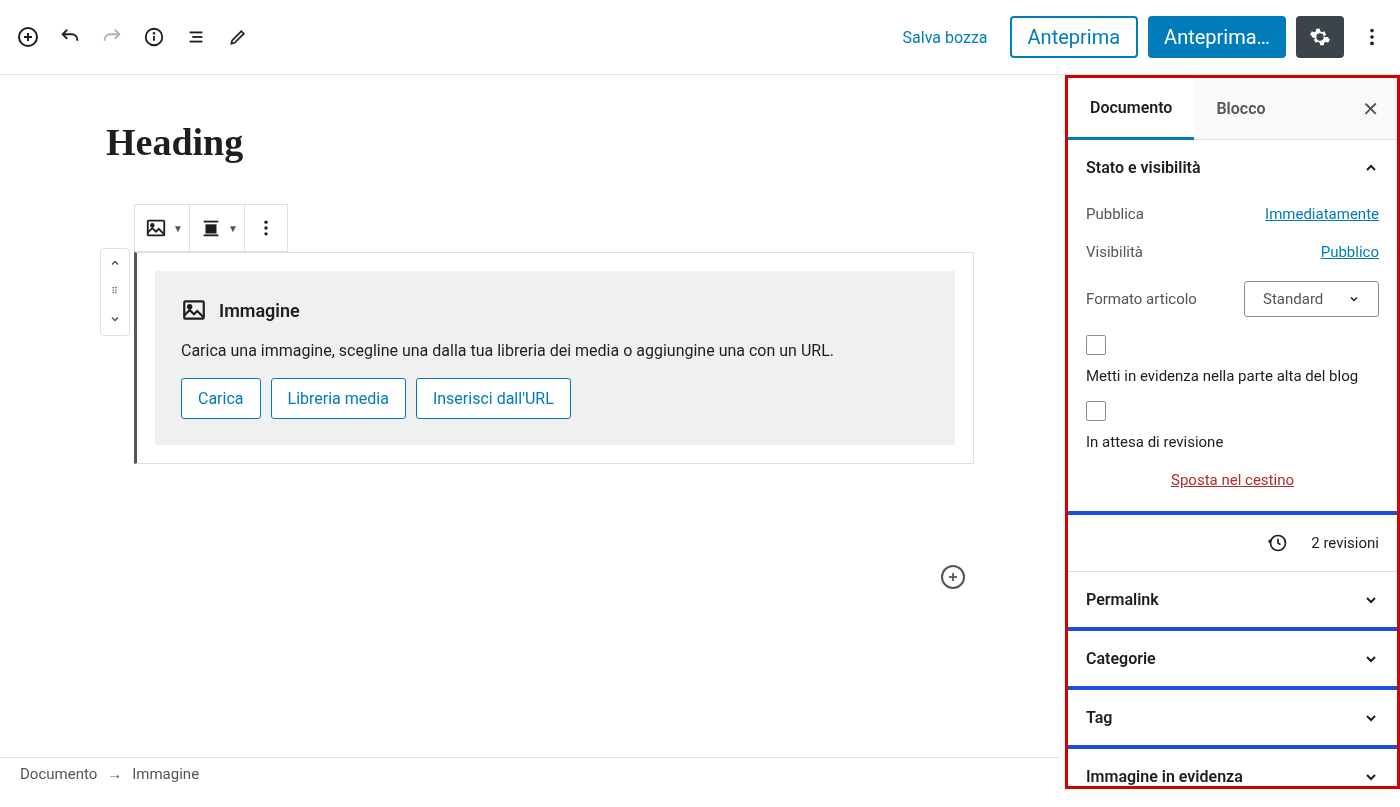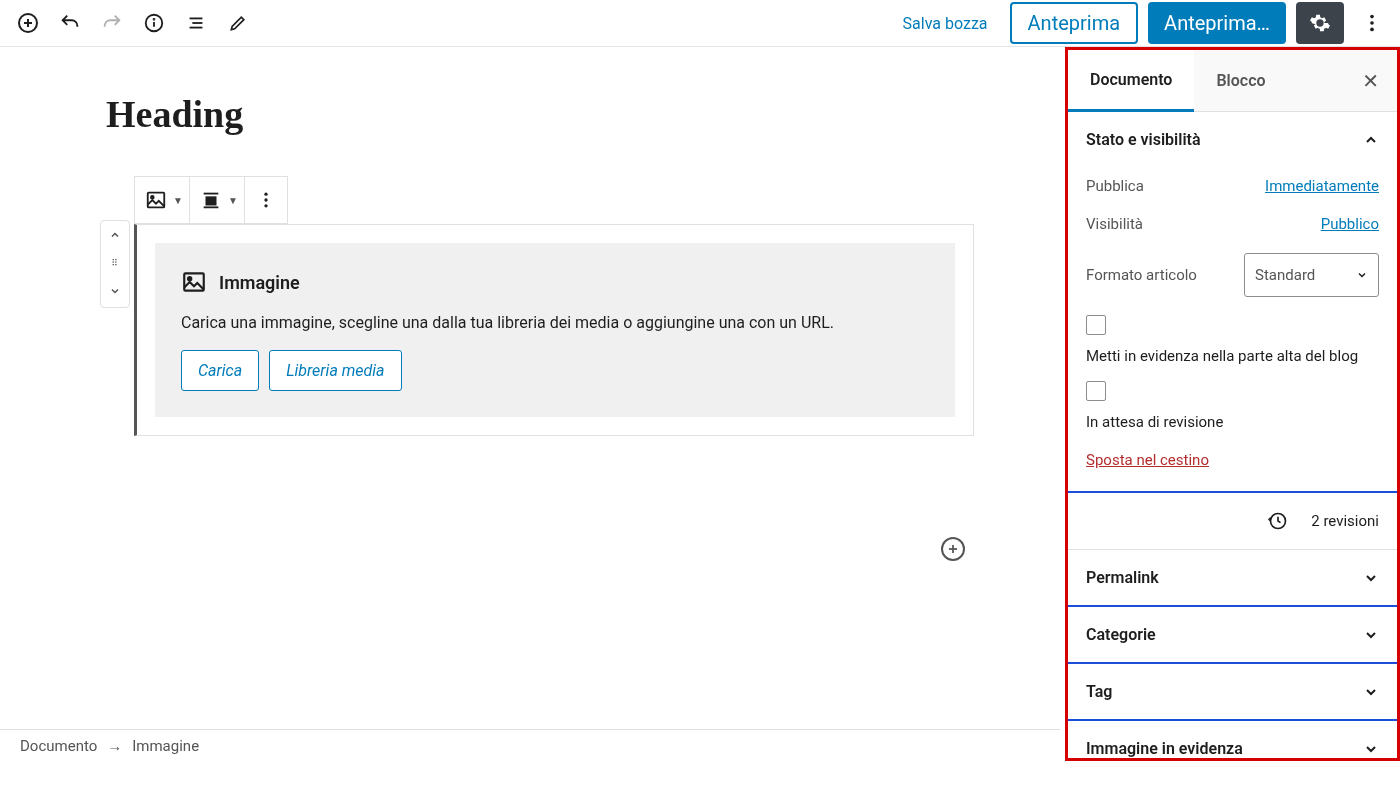--- a/index.html
+++ b/index.html
@@ -1,19 +1,19 @@
 <!DOCTYPE html>
 <html><head>
 <meta charset="utf-8">
 <style>
 * { margin:0; padding:0; box-sizing:border-box; font-family:-apple-system, BlinkMacSystemFont, "Segoe UI", Roboto, sans-serif; }
 html, body { width:1400px; height:807px; background:#fff; overflow:hidden; color:#1e1e1e; }
 
 
-.topbar { height:47px; border-bottom:1px solid #e2e4e7; display:flex; justify-content:space-between; padding:0 10px; }
+.topbar { height:75px; border-bottom:1px solid #e2e4e7; display:flex; justify-content:space-between; padding:0 10px; }
 .tb-left { display:flex; align-items:center; gap:6px; }
 .tb-icn { width:36px; height:36px; display:flex; align-items:center; justify-content:center; border-radius:4px; cursor:pointer; color:#1e1e1e; }
 .tb-icn.disabled { color:#b0b0b0; }
 .tb-right { display:flex; align-items:center; gap:10px; }
 .link-save { color:#007cba; font-size:16px; cursor:pointer; padding:0 12px; }
 .btn { height:42px; padding:0 16px; font-size:20px; border-radius:4px; cursor:pointer; display:flex; align-items:center; }
 .btn-outline { border:2px solid #007cba; color:#007cba; background:#fff; }
 .btn-primary { background:#007cba; color:#fff; border:none; }
 .btn-dark { width:48px; height:42px; background:#3c434a; color:#fff; border:none; border-radius:4px; display:flex; align-items:center; justify-content:center; cursor:pointer; }
 
@@ -34,37 +34,37 @@
 .bt-group { display:flex; align-items:center; border-right:1px solid #e0e0e0; padding:0 6px; height:46px; }
 .bt-group:last-child { border-right:none; }
 .bt-btn { width:30px; height:30px; display:flex; align-items:center; justify-content:center; cursor:pointer; }
 .bt-caret { font-size:10px; color:#555; margin-left:2px; }
 
 .block-body { border:1px solid #e0e0e0; border-left:3px solid #555; padding:18px; }
 .placeholder { background:#f0f0f0; padding:26px; }
 .ph-head { display:flex; align-items:center; gap:12px; font-weight:600; font-size:18px; }
 .ph-desc { margin-top:18px; font-size:16px; color:#1e1e1e; }
 .ph-actions { display:flex; gap:10px; margin-top:18px; }
-.ph-btn { border:1px solid #007cba; color:#007cba; background:#fff; padding:10px 16px; font-size:16px; border-radius:3px; cursor:pointer;font-style:italic; }
+.ph-btn { border:1px solid #007cba; color:#007cba; background:#fff; padding:10px 16px; font-size:16px; border-radius:3px; cursor:pointer; }
 
 .add-after { width:24px; height:24px; border:2px solid #555; border-radius:50%; display:flex; align-items:center; justify-content:center; position:absolute; right:100px; top:490px; cursor:pointer; color:#555; font-weight:700; }
 
 
 .tabs { display:flex; border-bottom:1px solid #e0e0e0; align-items:center; background:#f9f9f9; }
 .tab { padding:20px 22px; font-size:16px; font-weight:600; color:#555; cursor:pointer; }
 .tab.active { color:#1e1e1e; border-bottom:3px solid #007cba; background:#fff; margin-bottom:-1px; }
 .tab-close { margin-left:auto; padding:0 18px; font-size:20px; cursor:pointer; color:#555; }
 
-.panel { border-bottom:2px solid #1d4ed8; }
+.panel { border-bottom:4px solid #1d4ed8;text-align:center; }
 .panel-head { padding:18px 18px; display:flex; justify-content:space-between; align-items:center; font-weight:600; font-size:16px; cursor:pointer; }
 .panel-body { padding:0 18px 18px 18px; }
 .row { display:flex; justify-content:space-between; align-items:center; padding:10px 0; font-size:15px; }
 .row span:first-child { color:#555; }
 .link { color:#007cba; text-decoration:underline; cursor:pointer; }
-.select { width:135px; height:44px; border:1px solid #8d8d8d; border-radius:3px; display:flex; align-items:center; justify-content:space-between; padding:0 10px; font-size:15px; cursor:pointer; }
+.select { width:135px; height:36px; border:1px solid #8d8d8d; border-radius:3px; display:flex; align-items:center; justify-content:space-between; padding:0 18px; font-size:15px; cursor:pointer; }
 .chk-row { display:flex; gap:12px; align-items:flex-start; padding:8px 0; font-size:15px; color:#1e1e1e;flex-direction:column; }
 .chk { width:20px; height:20px; border:1px solid #8d8d8d; border-radius:2px; flex-shrink:0; cursor:pointer; }
 .trash { color:#b32d2e; text-decoration:underline; cursor:pointer; font-size:15px; display:block; padding:12px 0 4px 0; }
 .rev { display:flex; align-items:center; gap:23px; padding:18px; font-size:15px; border-bottom:1px solid #e0e0e0; cursor:pointer;justify-content:flex-end; }
 
 
 .crumb { position:absolute; bottom:0; left:0; width:1060px; height:32px; border-top:1px solid #e0e0e0; display:flex; align-items:center; padding:0 20px; font-size:15px; color:#555; gap:10px; background:#fff; }
 
 svg { display:block; }
 </style>
@@ -190,20 +190,21 @@
                   <rect x="3" y="4" width="18" height="16" rx="1"></rect>
                   <circle cx="8" cy="9" r="1.5" fill="#1e1e1e"></circle>
                   <path d="M3 17l5-5 4 4 3-3 6 6"></path>
                 </svg>
               <span>Immagine</span>
             </div>
             <div class="ph-desc">Carica una immagine, scegline una dalla tua libreria dei media o aggiungine una con un URL.</div>
             <div class="ph-actions">
               <div class="ph-btn">Carica</div>
               <div class="ph-btn">Libreria media</div>
+              <div class="ph-btn">Inserisci dall'URL</div>
             </div>
           </div>
         </div>
       </div>
     </div>
 
     <div class="add-after">
       <svg width="14" height="14" viewBox="0 0 24 24" fill="none" stroke="currentColor" stroke-width="3">
           <line x1="12" y1="5" x2="12" y2="19"></line>
           <line x1="5" y1="12" x2="19" y2="12"></line>

